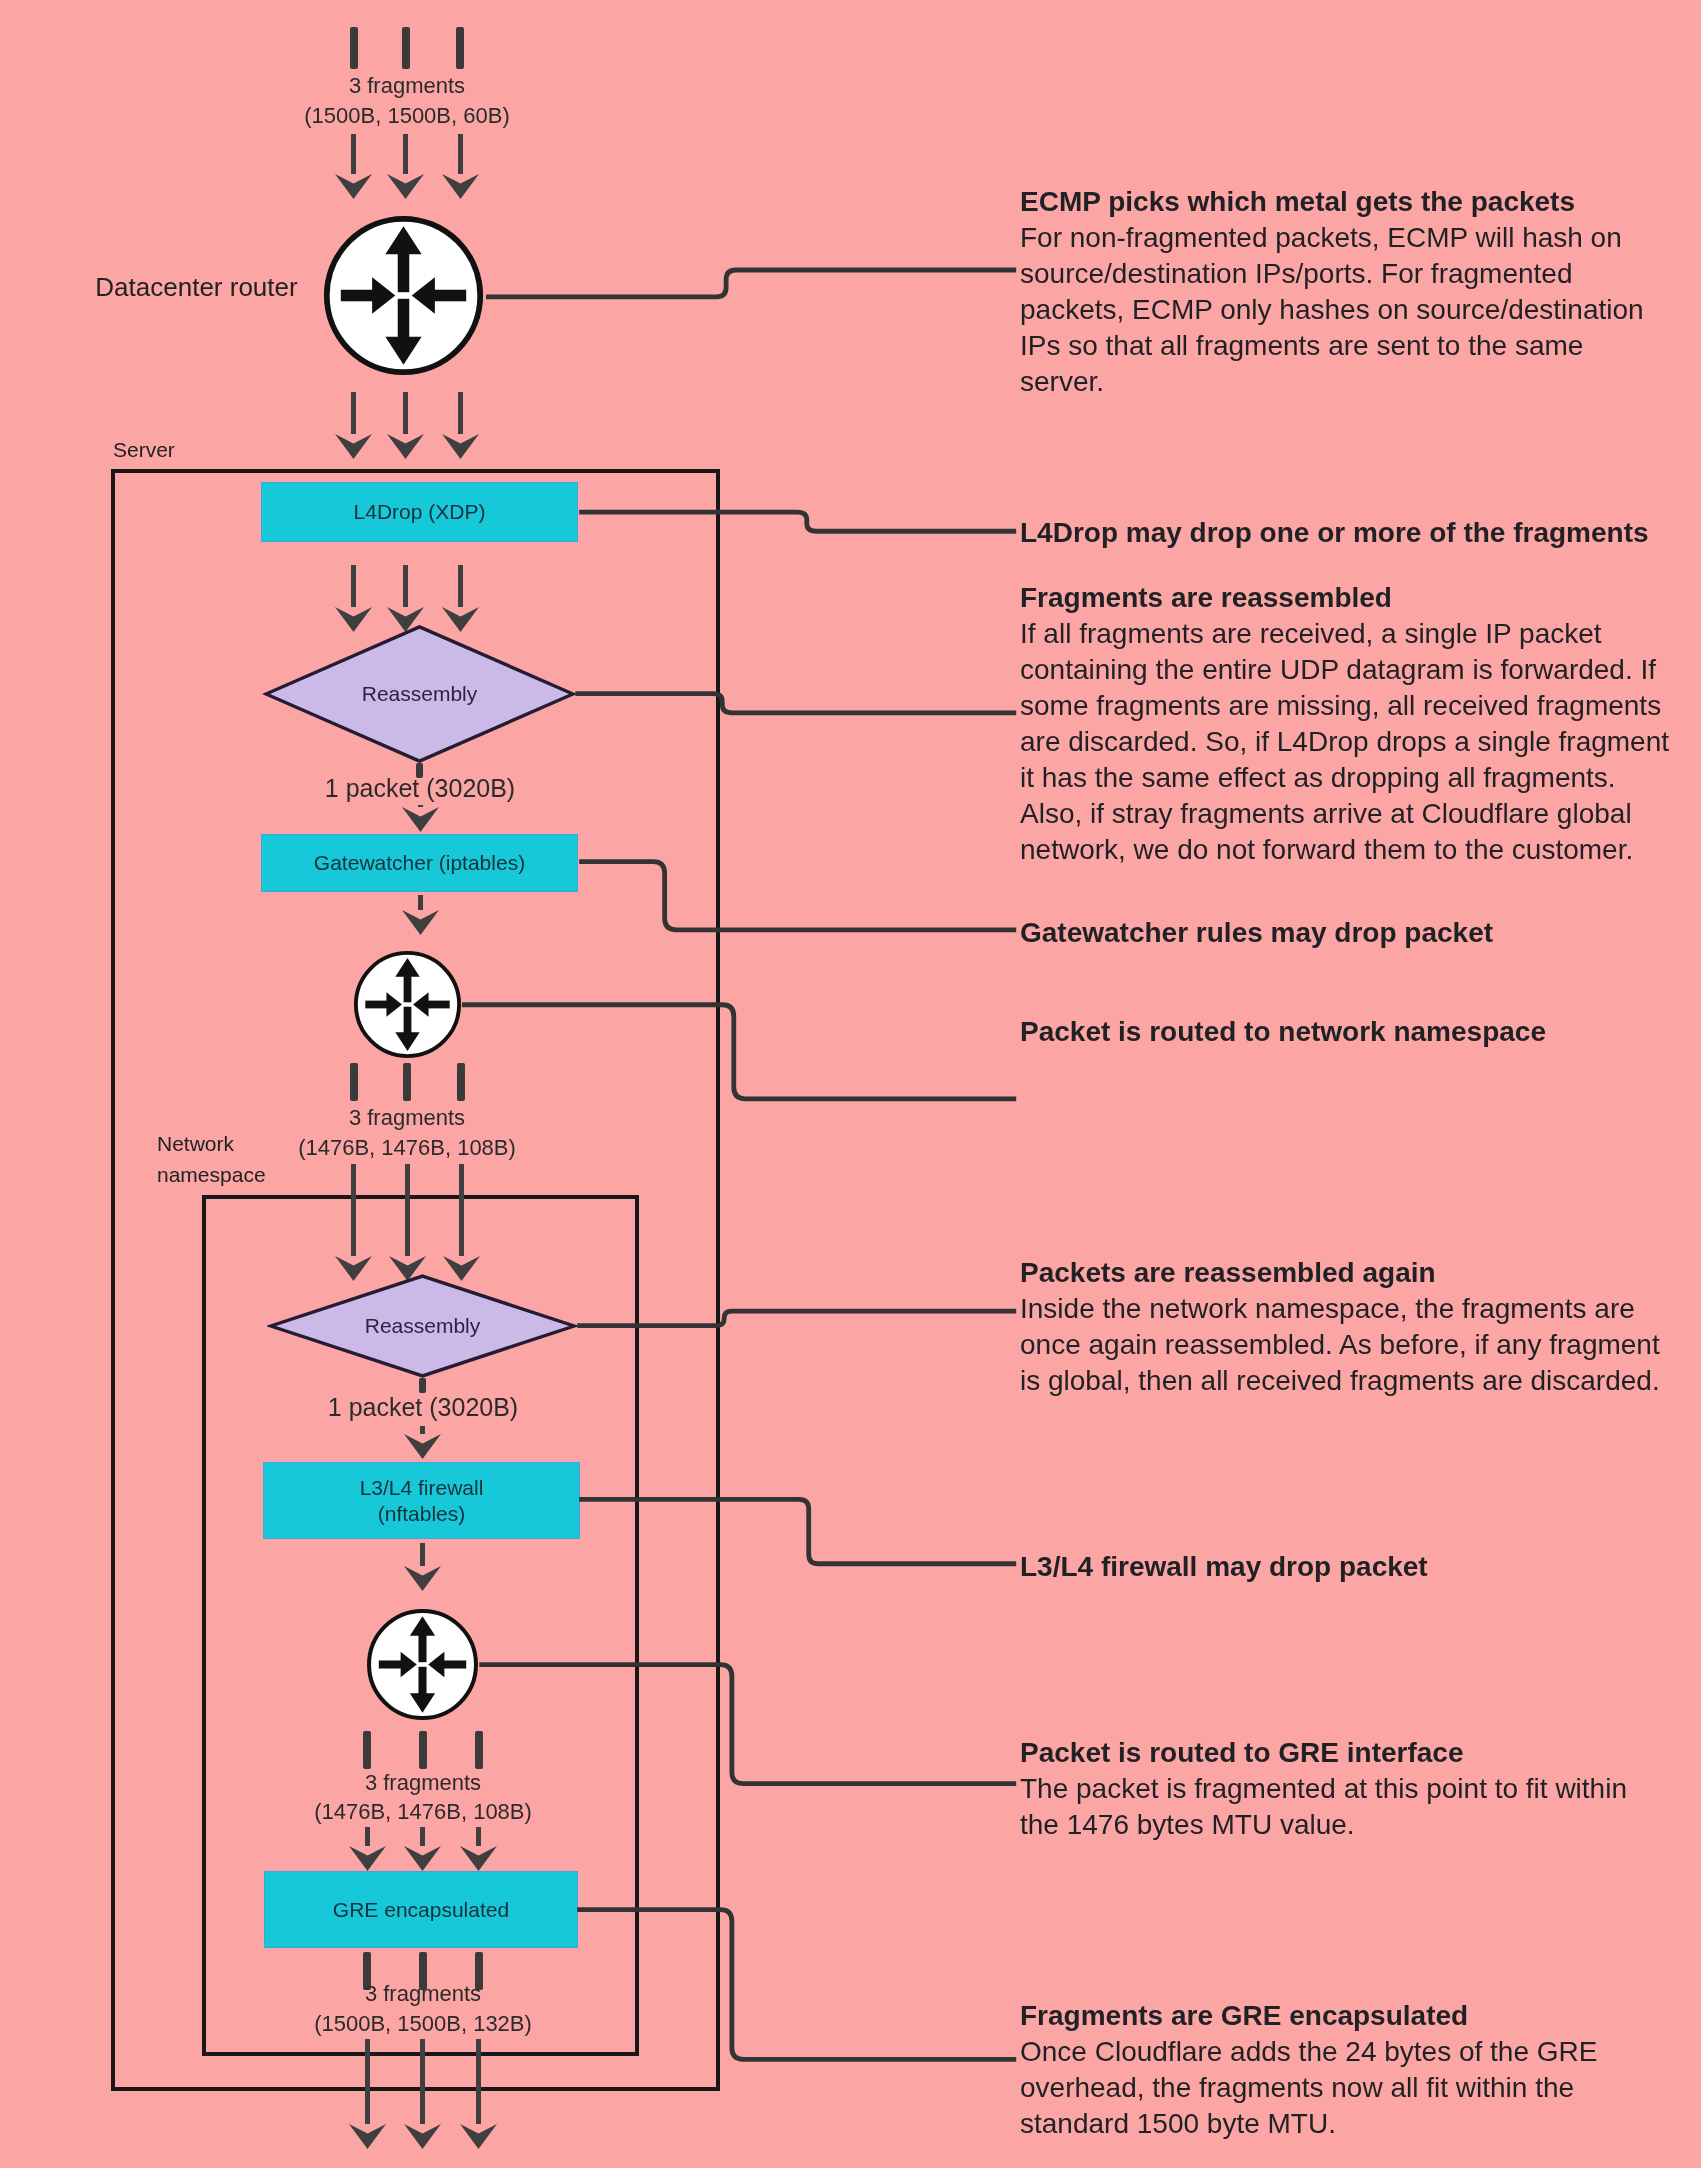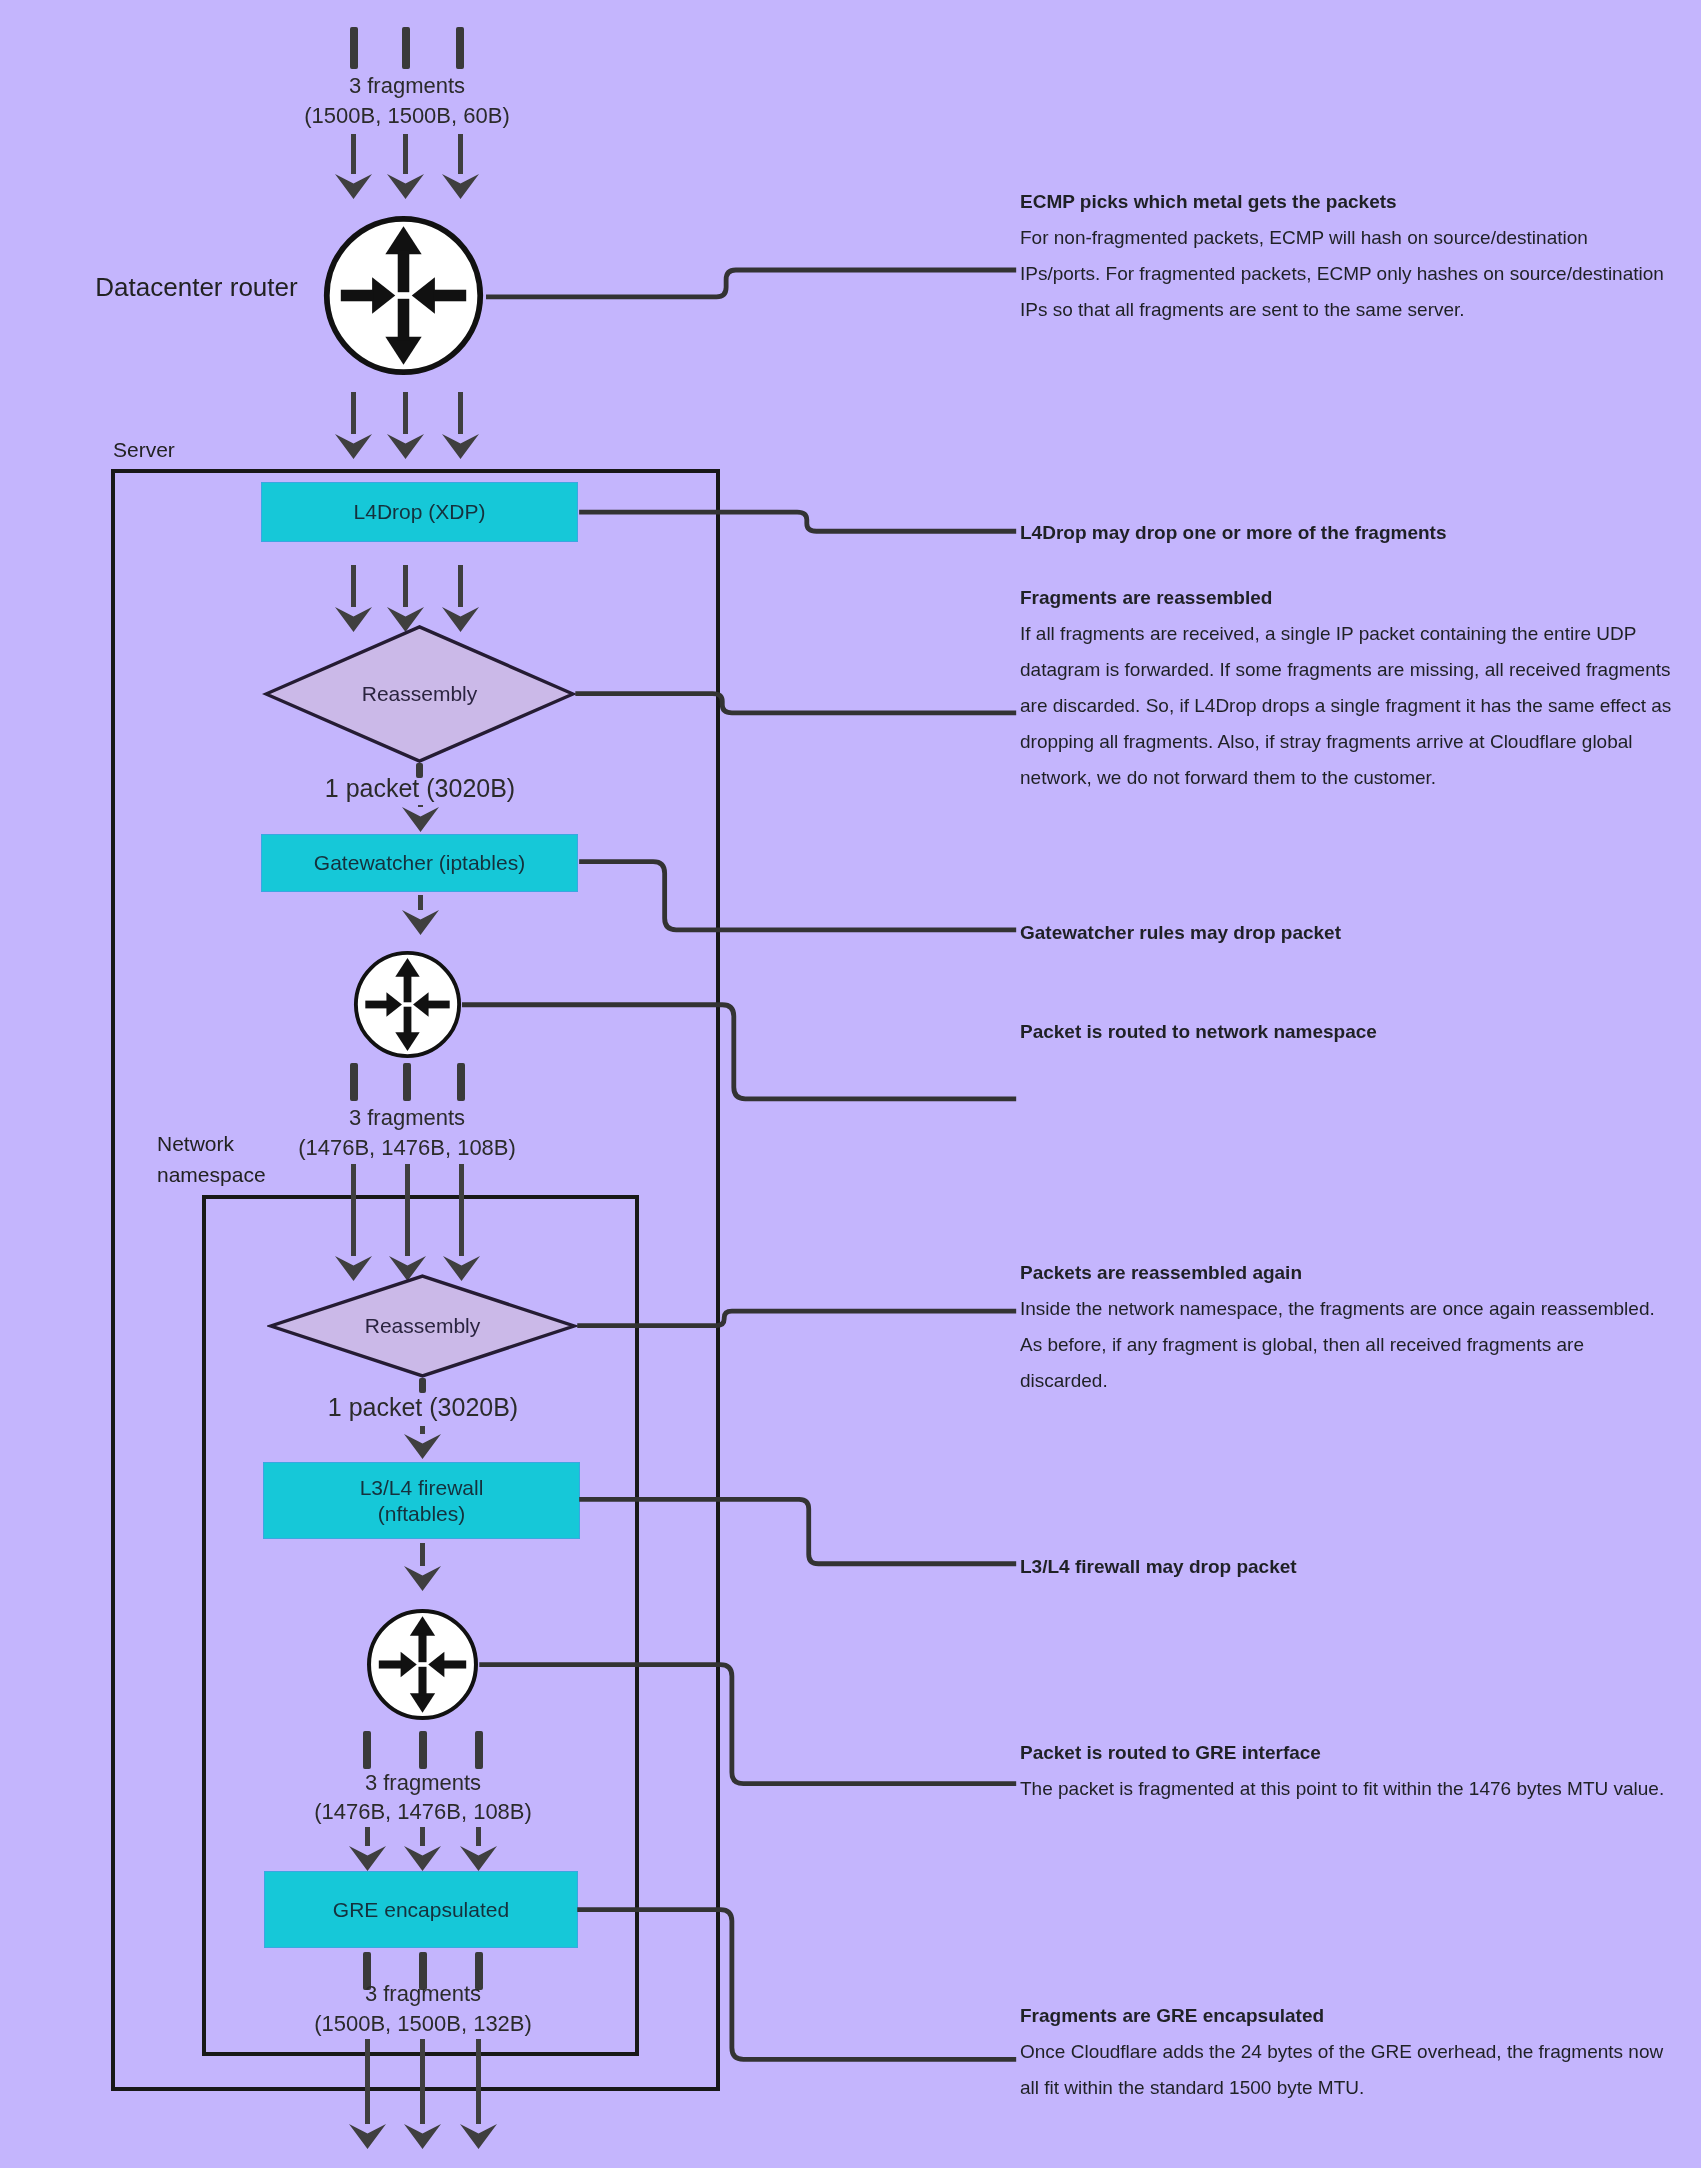--- a/index.html
+++ b/index.html
@@ -1,36 +1,36 @@
 <!DOCTYPE html>
 <html><head>
 <meta charset="utf-8">
 <style>
   html,body{margin:0;padding:0;background:#ffffff;}
   *{box-sizing:border-box;}
-  .canvas{position:relative;width:1701px;height:2168px;background:#c4b5fd;overflow:hidden;
+  .canvas{position:relative;width:1701px;height:2168px;background:#fca5a5;overflow:hidden;
           font-family:"Liberation Sans",sans-serif;color:#222;}
   .abs{position:absolute;}
   .tick{position:absolute;width:7.7px;background:#3a3a3a;border-radius:1.9px;}
   .arrow{position:absolute;width:37px;display:flex;flex-direction:column;align-items:center;}
   .arrow .stem{width:5.8px;background:#3f3f3f;flex:1;}
   .arrow .head{width:37px;height:25px;background:#3f3f3f;flex:0 0 25px;
                clip-path:polygon(0% 0%,50% 38%,100% 0%,50% 100%);}
   .flabel{position:absolute;width:288px;text-align:center;font-size:22px;color:#2b2b2b;}
   .biglabel{position:absolute;text-align:center;font-size:26px;line-height:33px;color:#222;}
   .sidelabel{position:absolute;font-size:21px;line-height:31px;color:#222;}
   .packet{position:absolute;width:288px;text-align:center;font-size:25px;color:#2b2b2b;}
   .bigbox{position:absolute;border:4.8px solid #181818;background:transparent;}
   .cyanbox{position:absolute;background:#16c8d8;border:1.9px solid #3ba6e2;
            display:flex;align-items:center;justify-content:center;text-align:center;
            font-size:21px;line-height:26px;color:#15313d;}
   .diamond-wrap{position:absolute;}
   .diamond-text{position:absolute;display:flex;align-items:center;justify-content:center;
                 font-size:21px;color:#2b2440;}
-  .ann{position:absolute;left:1020px;width:653px;font-size:19px;line-height:36px;color:#1f2125;}
+  .ann{position:absolute;left:1020px;width:653px;font-size:28px;line-height:36px;color:#1f2125;}
   .ann .t{font-weight:bold;}
   .connectors{position:absolute;left:0;top:0;pointer-events:none;}
 </style>
 </head>
 <body>
 
 <svg width="0" height="0" style="position:absolute">
   <defs>
     <g id="router-sym">
       <circle cx="50" cy="50" r="46.5" fill="#ffffff" stroke="#111111" stroke-width="3.5"></circle>

